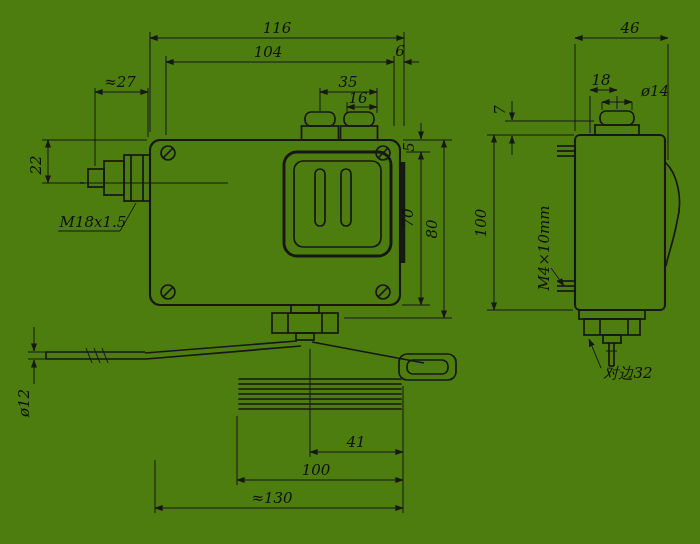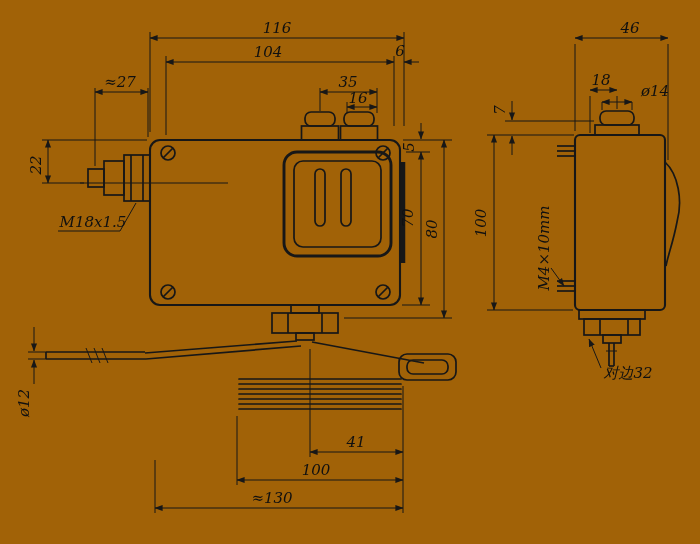--- a/index.html
+++ b/index.html
@@ -1,16 +1,16 @@
 <!DOCTYPE html>
 <html><head>
 <meta charset="utf-8">
 <style>
   html,body{margin:0;padding:0;background:#ffffff;}
-  .stage{width:700px;height:544px;background:#a16207;position:relative;overflow:hidden;}
+  .stage{width:700px;height:544px;background:#4d7c0f;position:relative;overflow:hidden;}
   svg text{
     font-family:"DejaVu Serif", serif;
     font-style:italic;
     font-size:15px;
     fill:#101010;
     stroke:none;
     text-anchor:middle;
   }
   svg line, svg rect, svg circle, svg path, svg polyline{
     fill:none; stroke:#171717; stroke-width:1.7;

